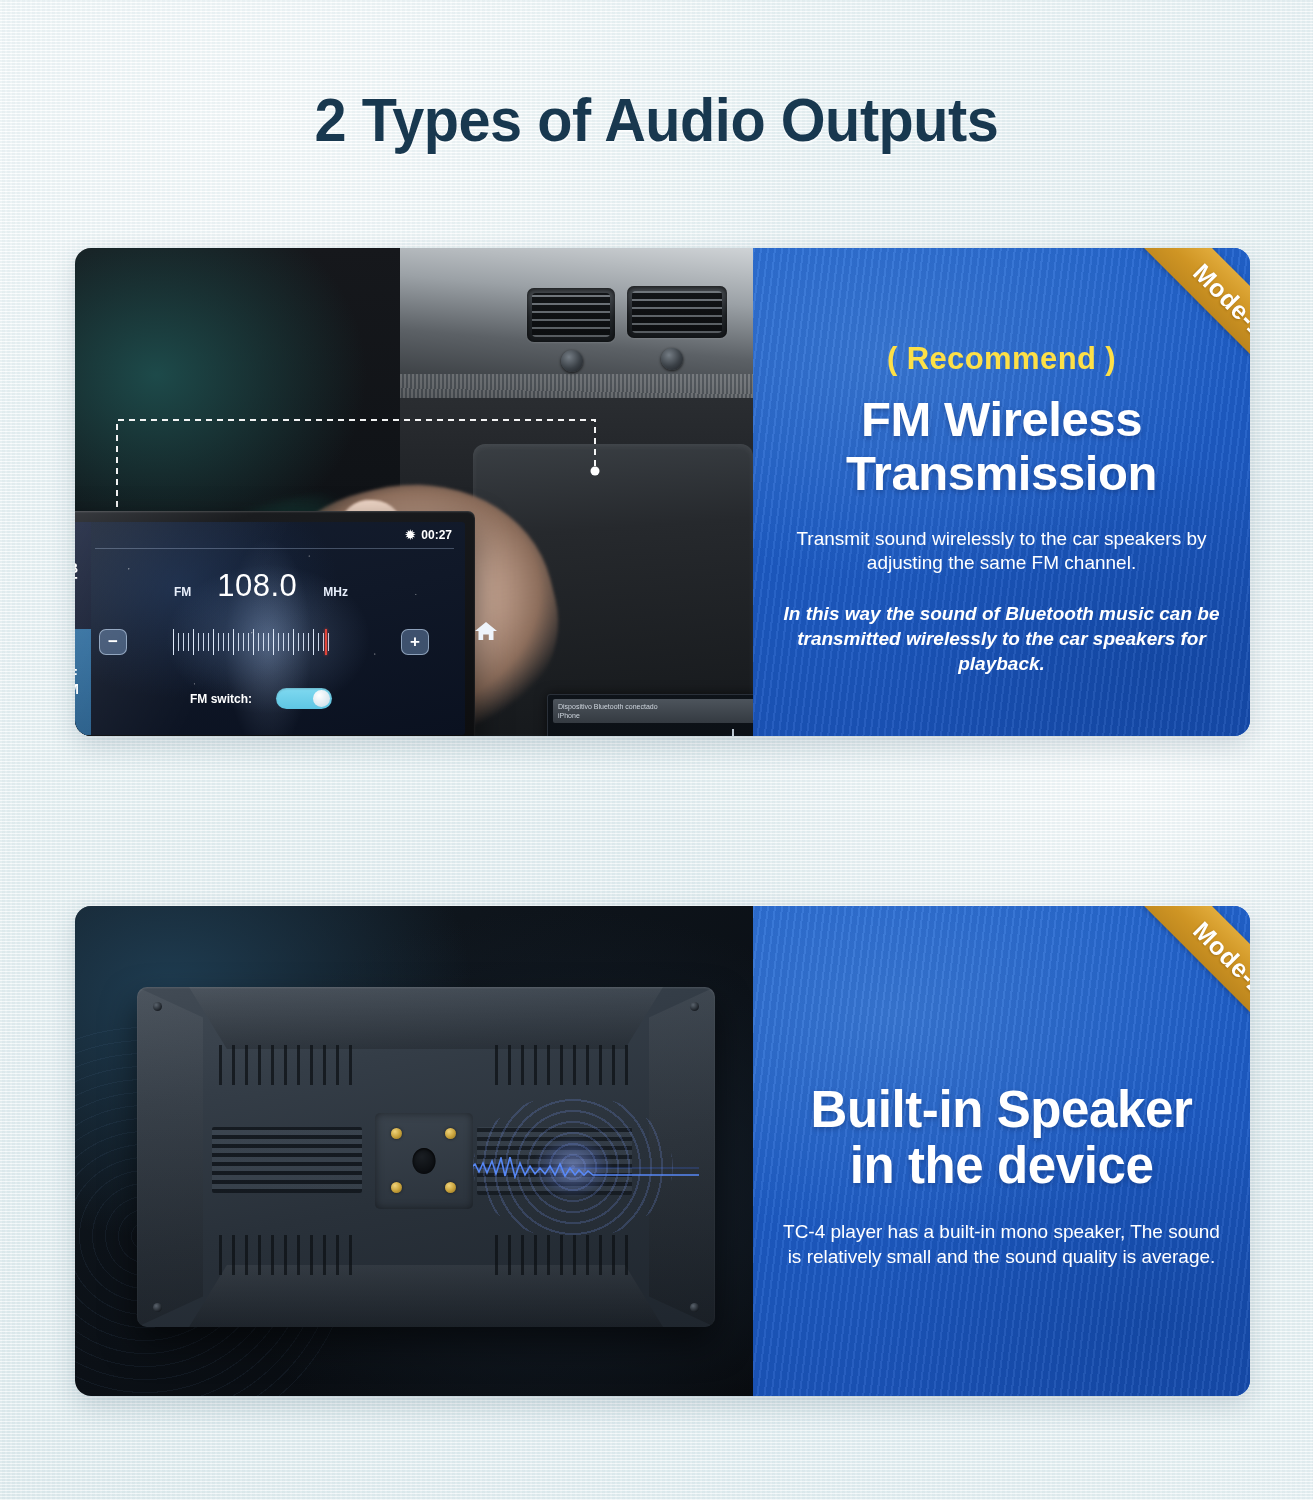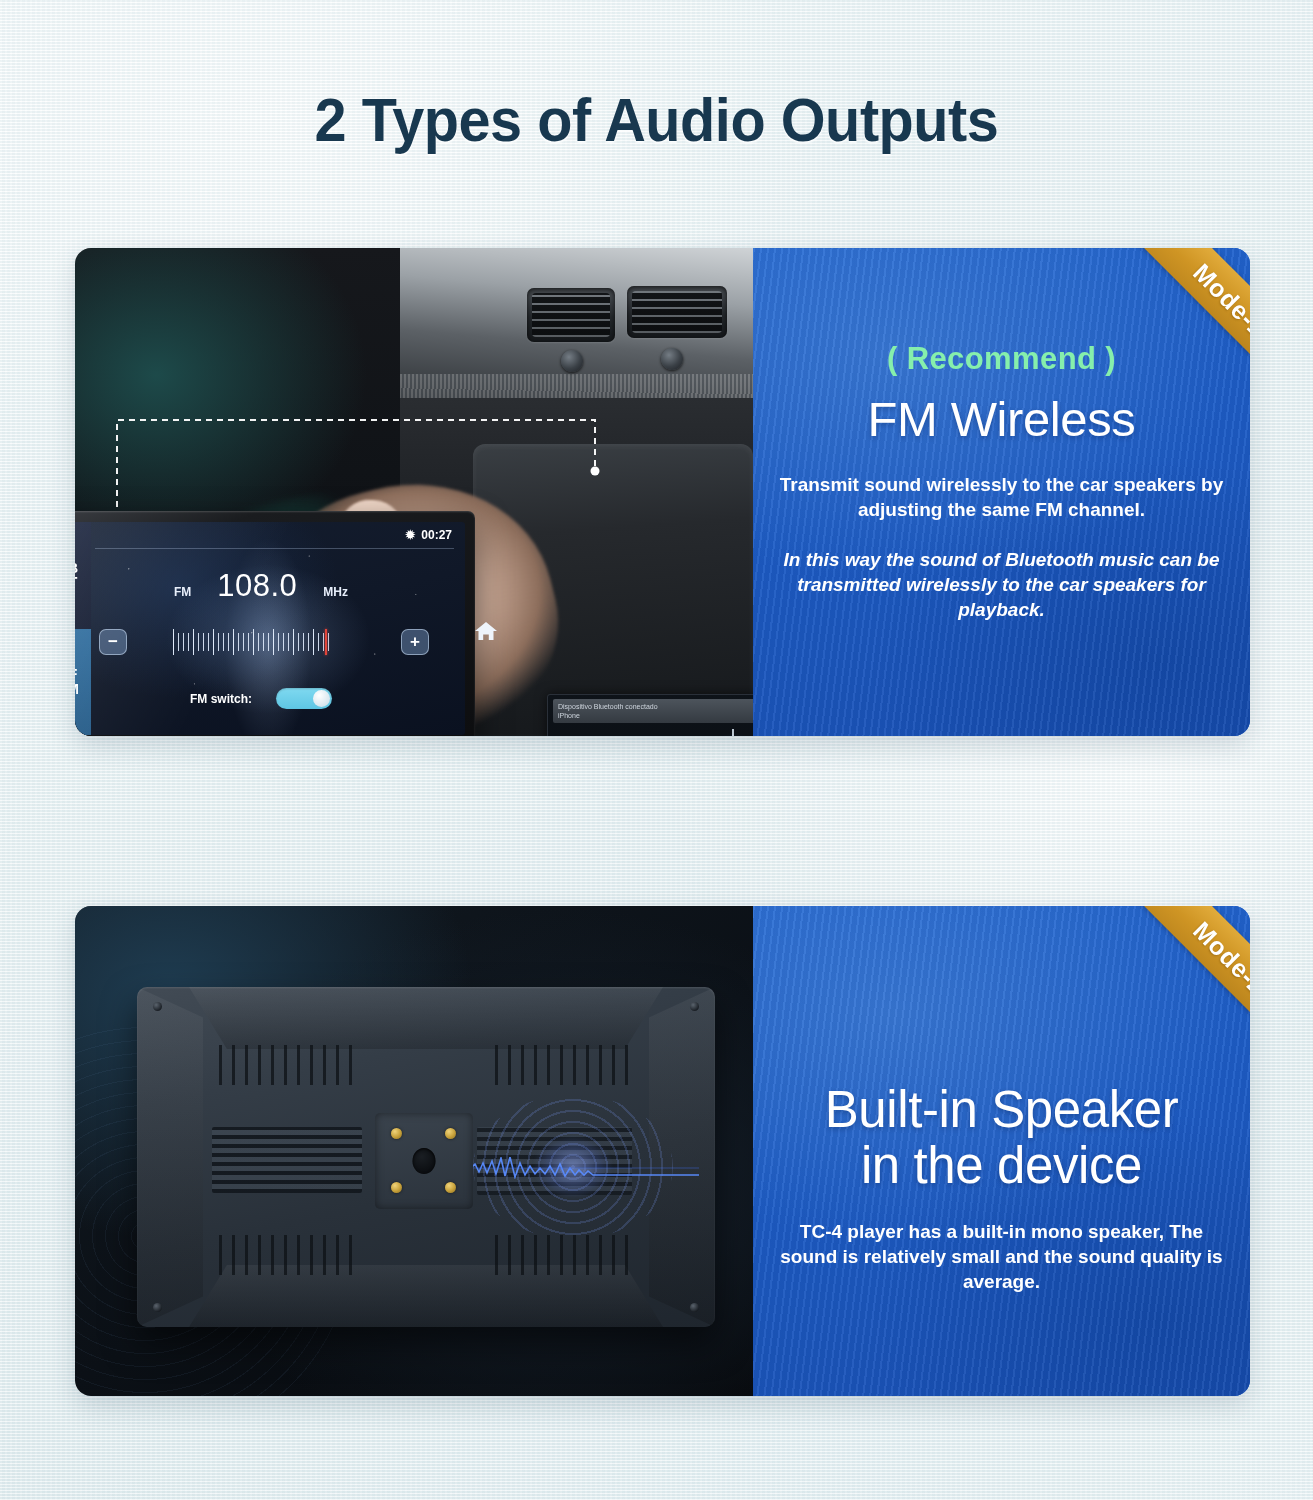--- a/index.html
+++ b/index.html
@@ -112,44 +112,44 @@
     color: #ffffff;
     font-size: 25px;
     font-weight: 700;
     letter-spacing: 0.6px;
     text-shadow: 0 1px 2px rgba(110,70,0,0.45);
   }
 
   
   .recommend {
     text-align: center;
-    color: #86efac;
+    color: #fde047;
     font-size: 31px;
     font-weight: 700;
     letter-spacing: 0.4px;
     margin-top: 93px;
   }
   .headline {
     text-align: center;
     color: #ffffff;
     font-size: 49px;
-    font-weight: 400;
+    font-weight: 700;
     line-height: 1.10;
     letter-spacing: -0.4px;
     margin-top: 16px;
     text-shadow: 0 2px 5px rgba(0,20,60,0.30);
   }
   .para {
     text-align: center;
     color: #ffffff;
     font-size: 19px;
     line-height: 1.30;
     padding: 0 26px;
   }
-  .para.regular { margin-top: 26px; font-weight: 700; }
+  .para.regular { margin-top: 26px; font-weight: 400; }
   .para.bold    { margin-top: 26px; font-weight: 700; font-style: italic; }
 
   #card-mode2 .headline { margin-top: 176px; font-size: 51px; }
   #card-mode2 .para.regular { }
 
   
   #photo1 {
     background:
       radial-gradient(ellipse 300px 260px at 12% 26%, #1d4a4a 0%, rgba(29,74,74,0) 70%),
       linear-gradient(180deg, #16181c 0%, #101317 46%, #0a0c10 100%);
@@ -589,20 +589,21 @@
   <div class="info-pane">
     <div class="ribbon">
       <div class="ribbon-band">
         <span>Mode-1</span>
       </div>
     </div>
     <div class="info-inner">
       <div class="recommend">( Recommend )</div>
       <div class="headline">
         <div>FM Wireless</div>
+        <div>Transmission</div>
       </div>
       <p class="para regular">Transmit sound wirelessly to the car speakers by adjusting the same FM channel.</p>
       <p class="para bold">In this way the sound of Bluetooth music can be transmitted wirelessly to the car speakers for playback.</p>
     </div>
   </div>
 </div>
 
 <div class="card" id="card-mode2">
 
   <div class="photo-pane" id="photo2">

